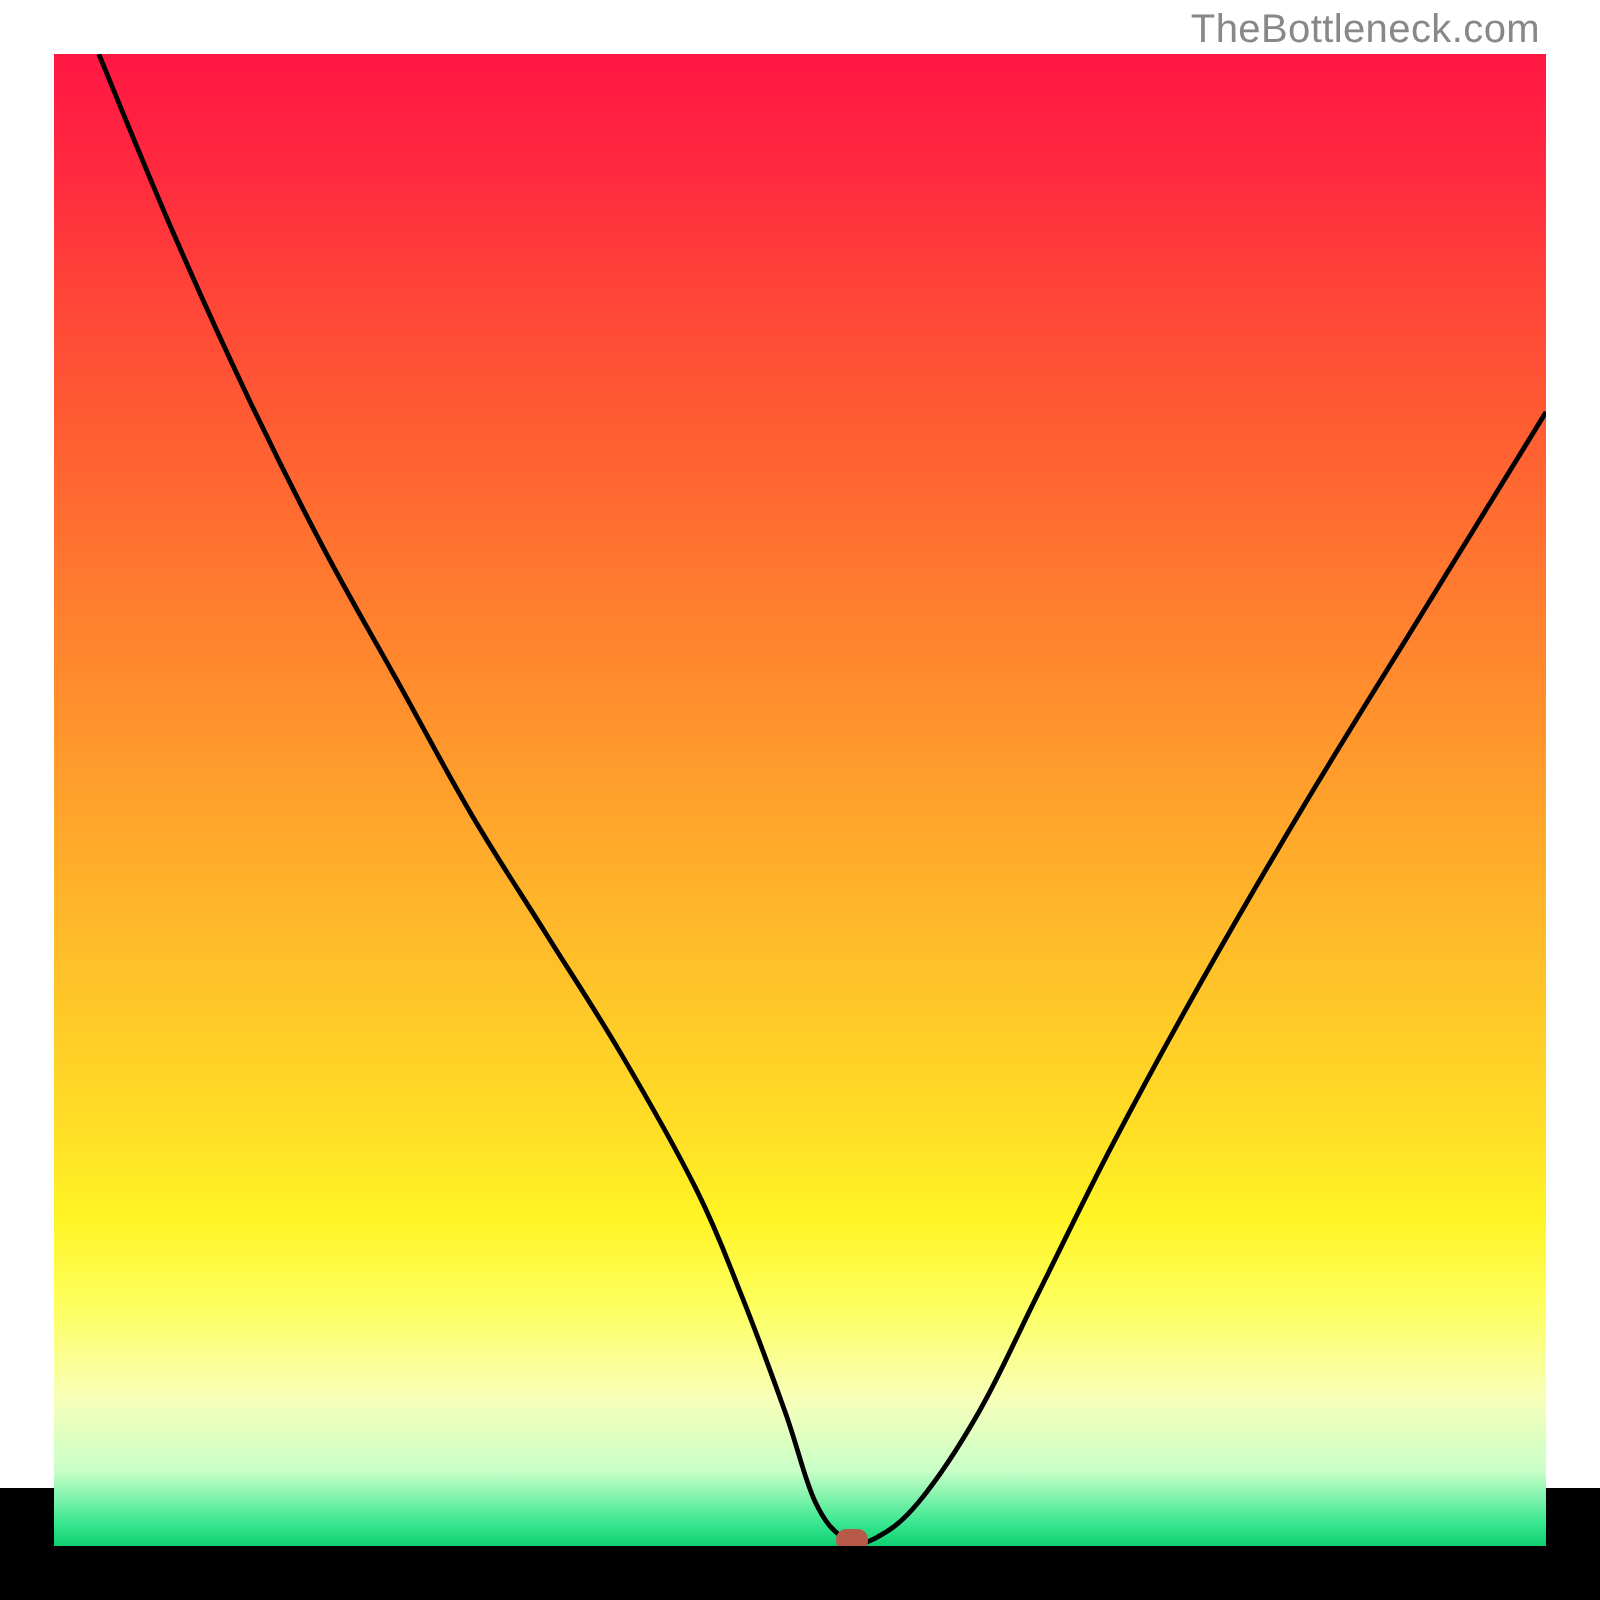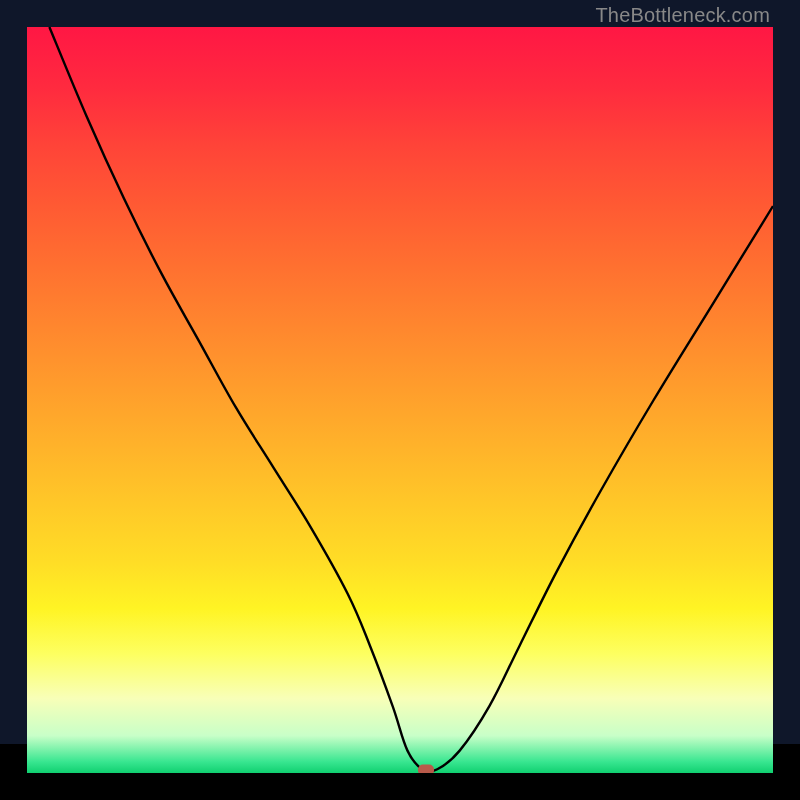--- a/index.html
+++ b/index.html
@@ -10,21 +10,21 @@
     background: #000;
     position: relative;
     font-family: Arial, sans-serif;
   }
   .frame {
     position: absolute;
     top: 0;
     left: 0;
     width: 800px;
     height: 744px;
-    background: #0f172a;
+    background: #ffffff;
   }
   .plot-area {
     position: absolute;
     top: 27px;
     left: 27px;
     width: 746px;
     height: 746px;
     overflow: hidden;
   }
   .gradient-bg {

